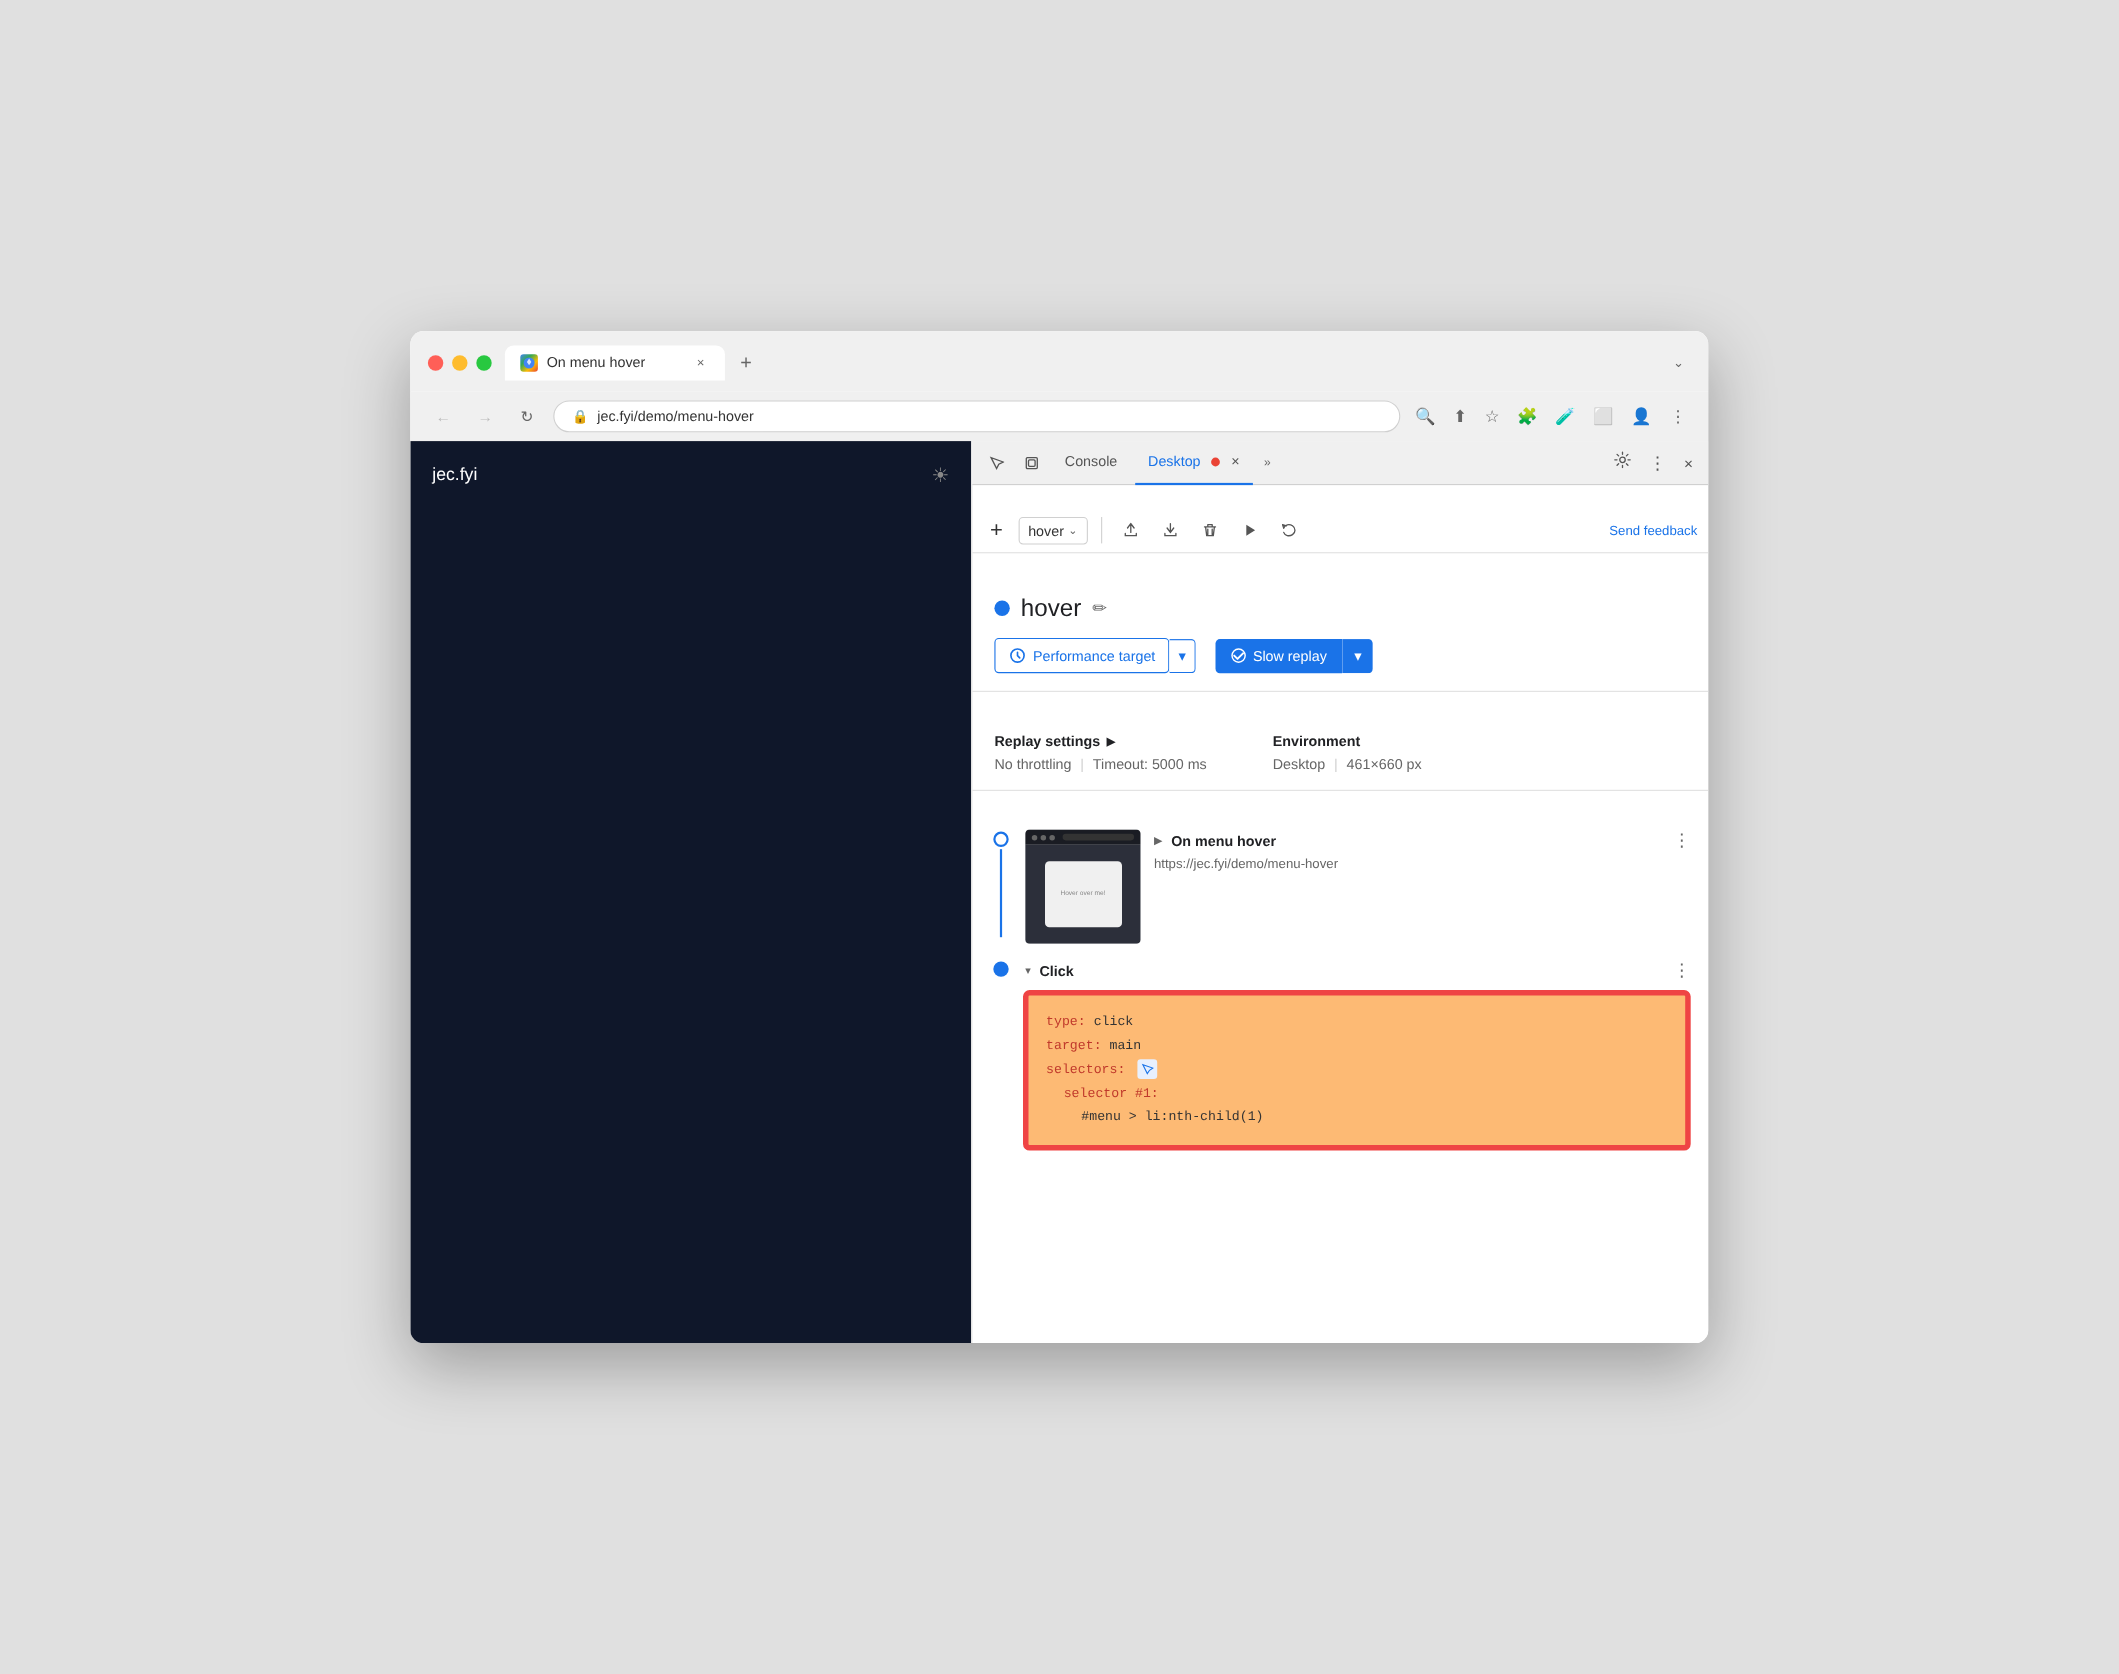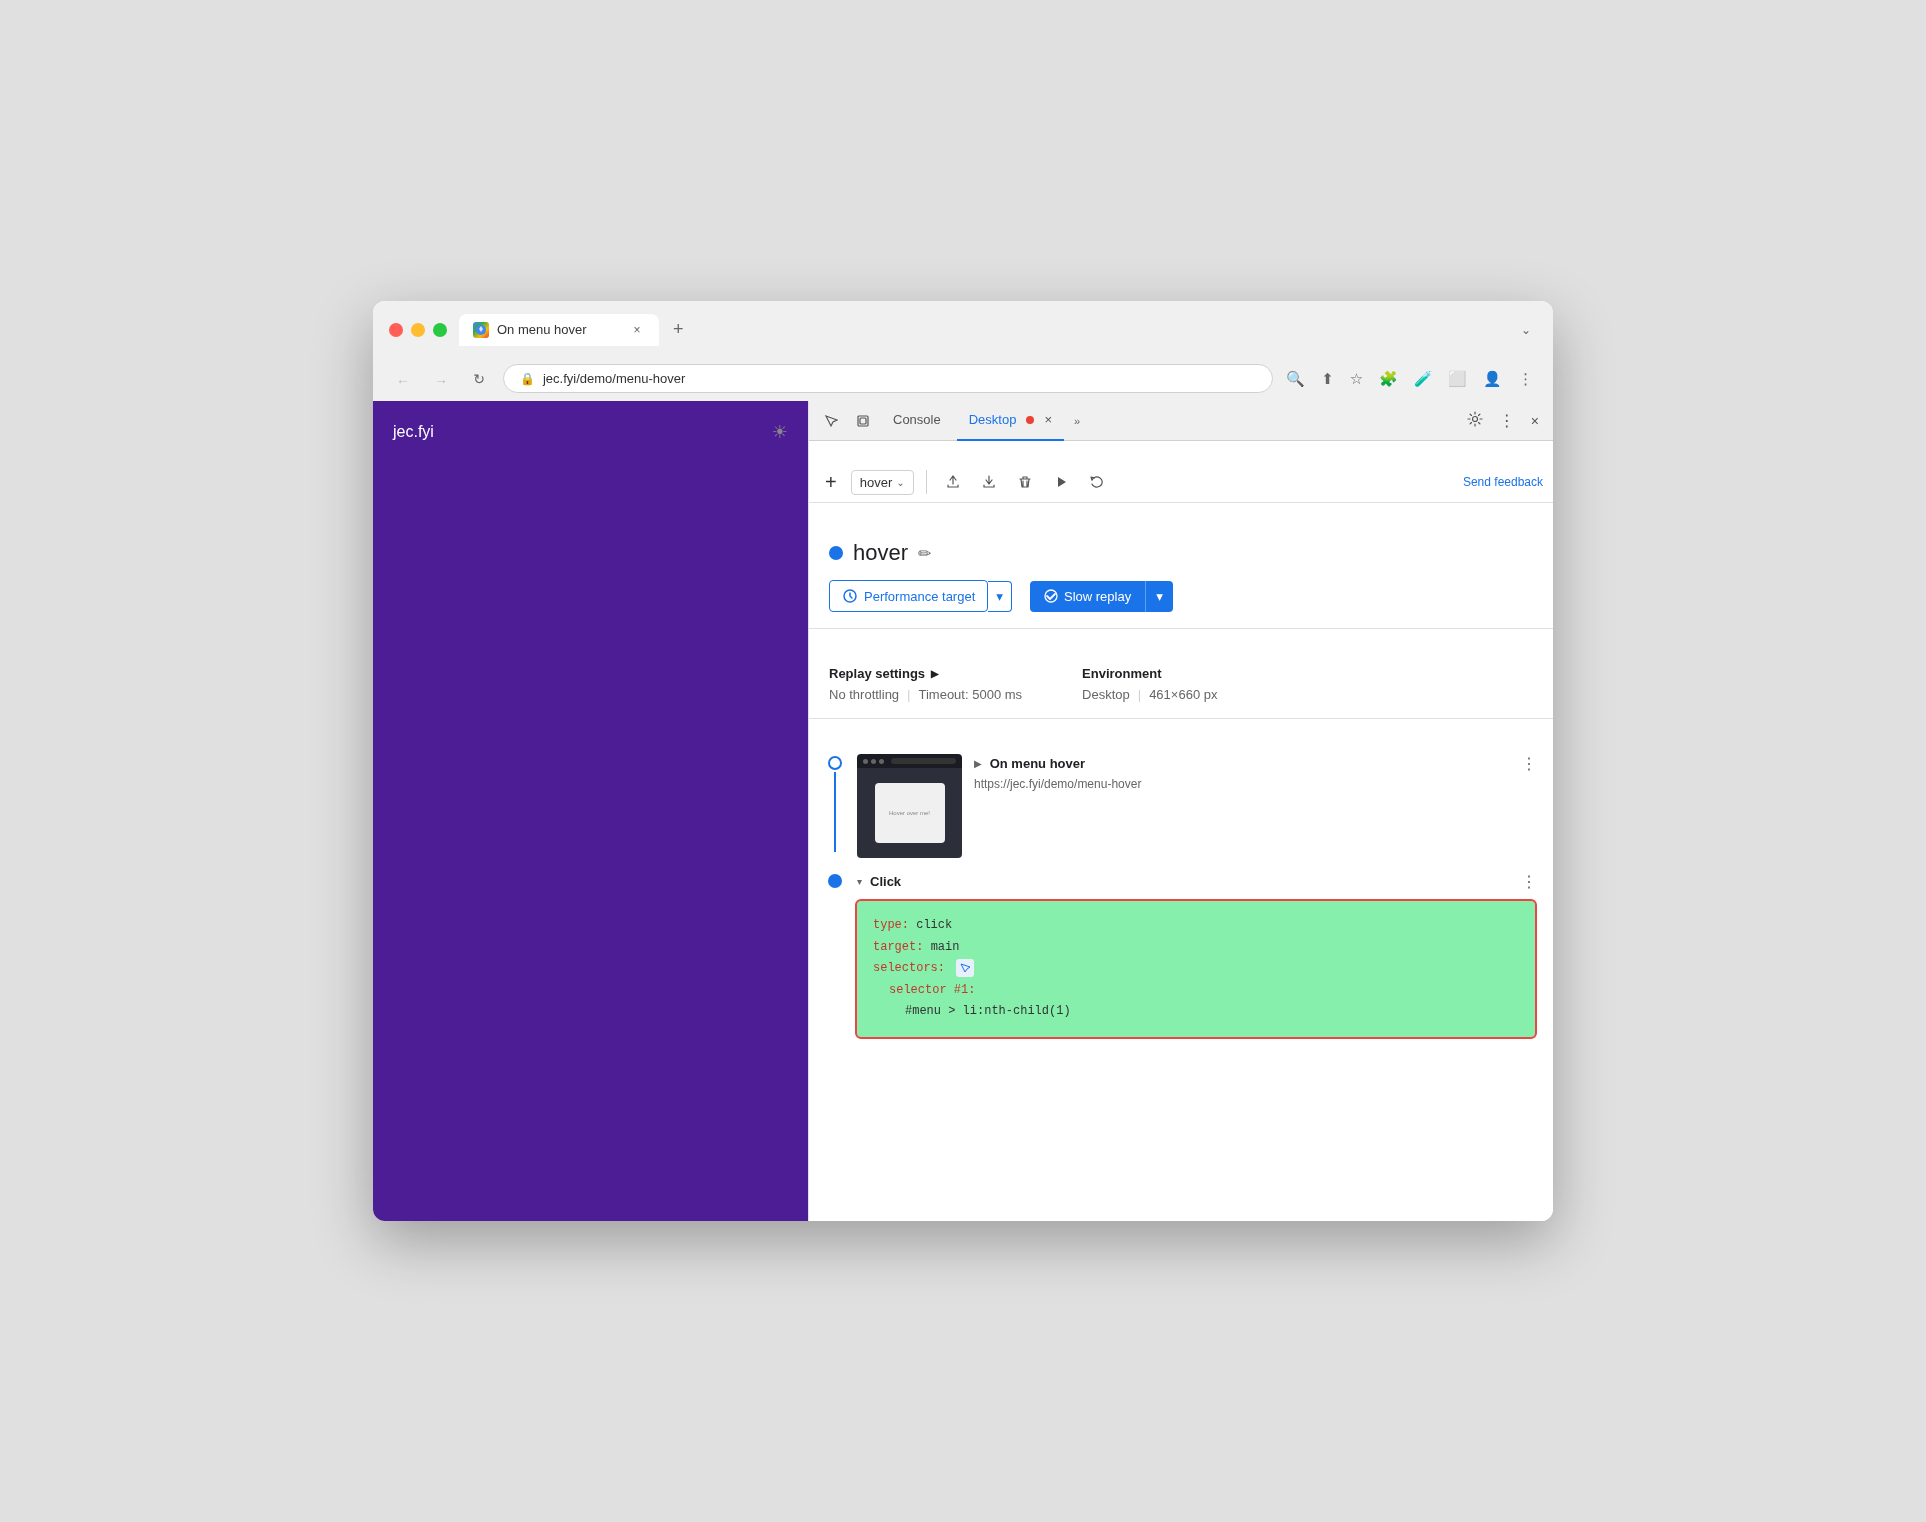--- a/index.html
+++ b/index.html
@@ -169,22 +169,22 @@
     }
 
     
     .main-content {
       display: flex;
       height: 820px;
     }
 
     
     .website-panel {
-      width: 435px;
-      background: #4c1d95;
+      width: 510px;
+      background: #0f172a;
       display: flex;
       flex-direction: column;
       padding: 20px;
     }
 
     .website-header {
       display: flex;
       justify-content: space-between;
       align-items: center;
       color: #ffffff;
@@ -469,22 +469,22 @@
 
     
     .recording-steps {
       flex: 1;
       overflow-y: auto;
       padding: 0;
     }
 
     
     .code-panel {
-      background: #86efac;
-      border: 2px solid #ef4444;
+      background: #fdba74;
+      border: 5px solid #ef4444;
       border-radius: 6px;
       margin: 0 16px 16px 46px;
       padding: 14px 16px;
       font-family: 'Courier New', monospace;
       font-size: 12px;
       line-height: 1.8;
     }
 
     .code-key { color: #c0392b; }
     .code-value { color: #333; }

